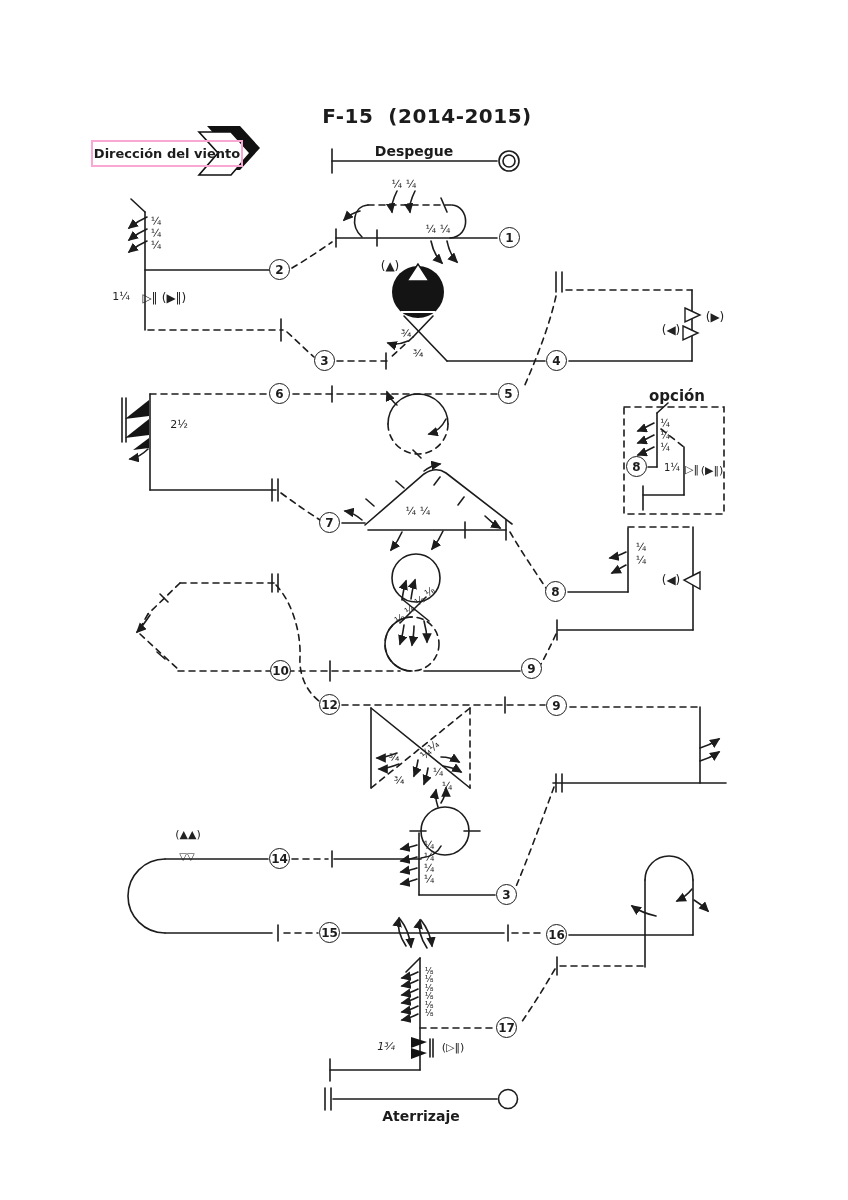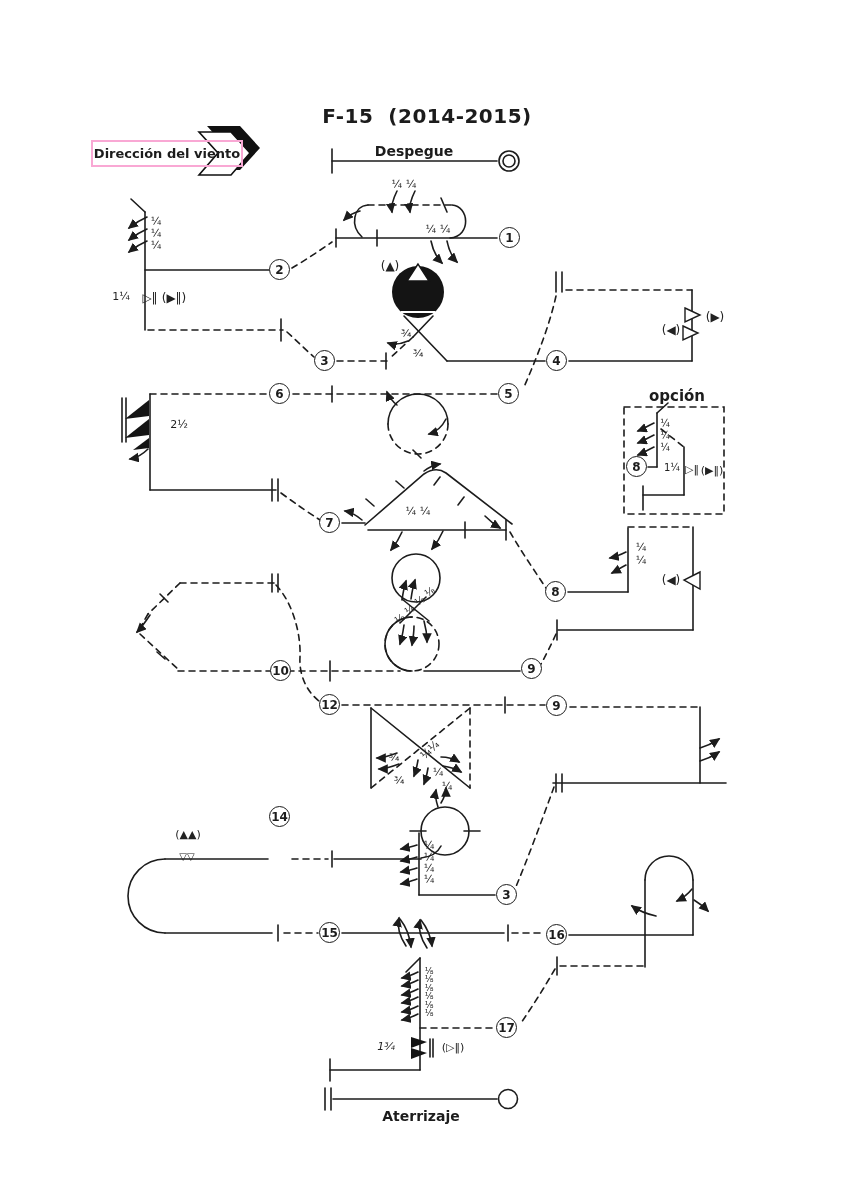--- a/index.html
+++ b/index.html
@@ -313,21 +313,21 @@
       <div class="badge" style="left: 509px; top: 394px;">5</div>
       <div class="badge" style="left: 280px; top: 394px;">6</div>
       <div class="badge" style="left: 330px; top: 523px;">7</div>
       <div class="badge" style="left: 637px; top: 467px;">8</div>
       <div class="badge" style="left: 556px; top: 592px;">8</div>
       <div class="badge" style="left: 532px; top: 669px;">9</div>
       <div class="badge" style="left: 281px; top: 671px;">10</div>
       <div class="badge" style="left: 330px; top: 705px;">12</div>
       <div class="badge" style="left: 557px; top: 706px;">9</div>
       <div class="badge" style="left: 507px; top: 895px;">3</div>
-      <div class="badge" style="left: 280px; top: 817px;">14</div>
+      <div class="badge" style="left: 280px; top: 859px;">14</div>
       <div class="badge" style="left: 330px; top: 933px;">15</div>
       <div class="badge" style="left: 557px; top: 935px;">16</div>
       <div class="badge" style="left: 507px; top: 1028px;">17</div>
     </div>
   <div>
       <div class="ann" style="left: 404px; top: 184px; font-size: 11px;">¼ ¼</div>
       <div class="ann" style="left: 438px; top: 229px; font-size: 11px;">¼ ¼</div>
       <div class="ann" style="left: 156px; top: 221px; font-size: 11px;">¼</div>
       <div class="ann" style="left: 156px; top: 233px; font-size: 11px;">¼</div>
       <div class="ann" style="left: 156px; top: 245px; font-size: 11px;">¼</div>

